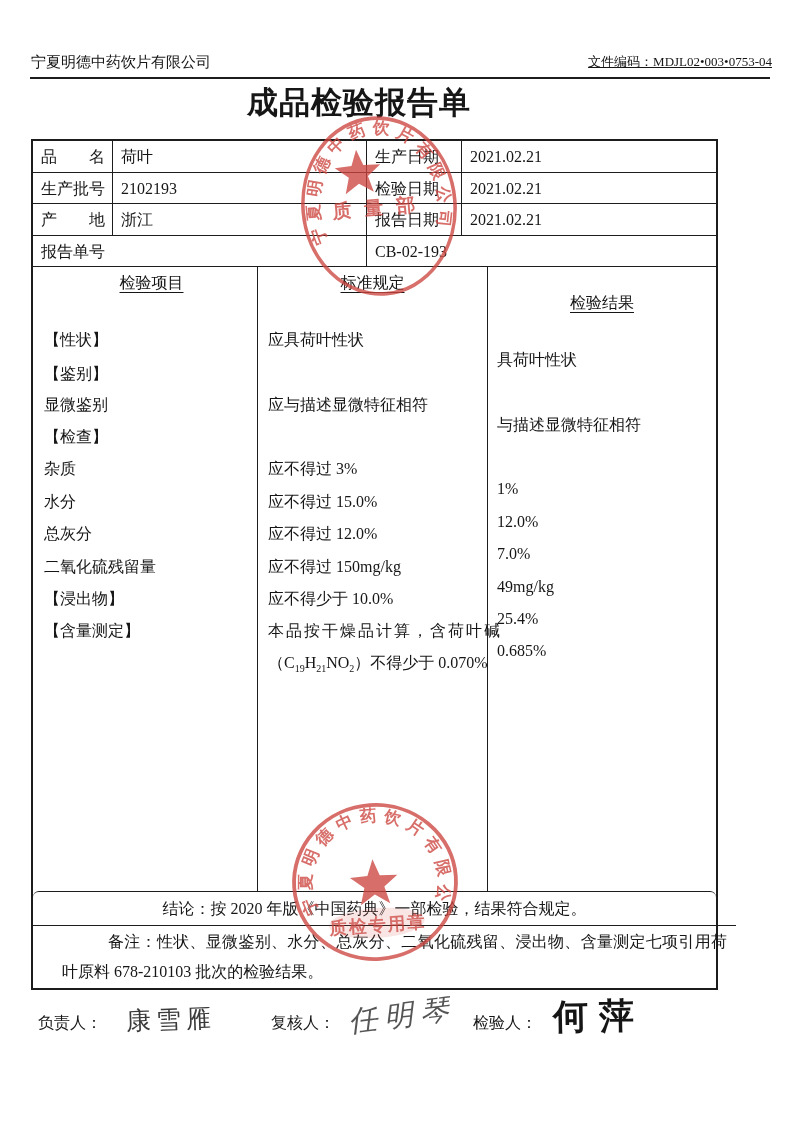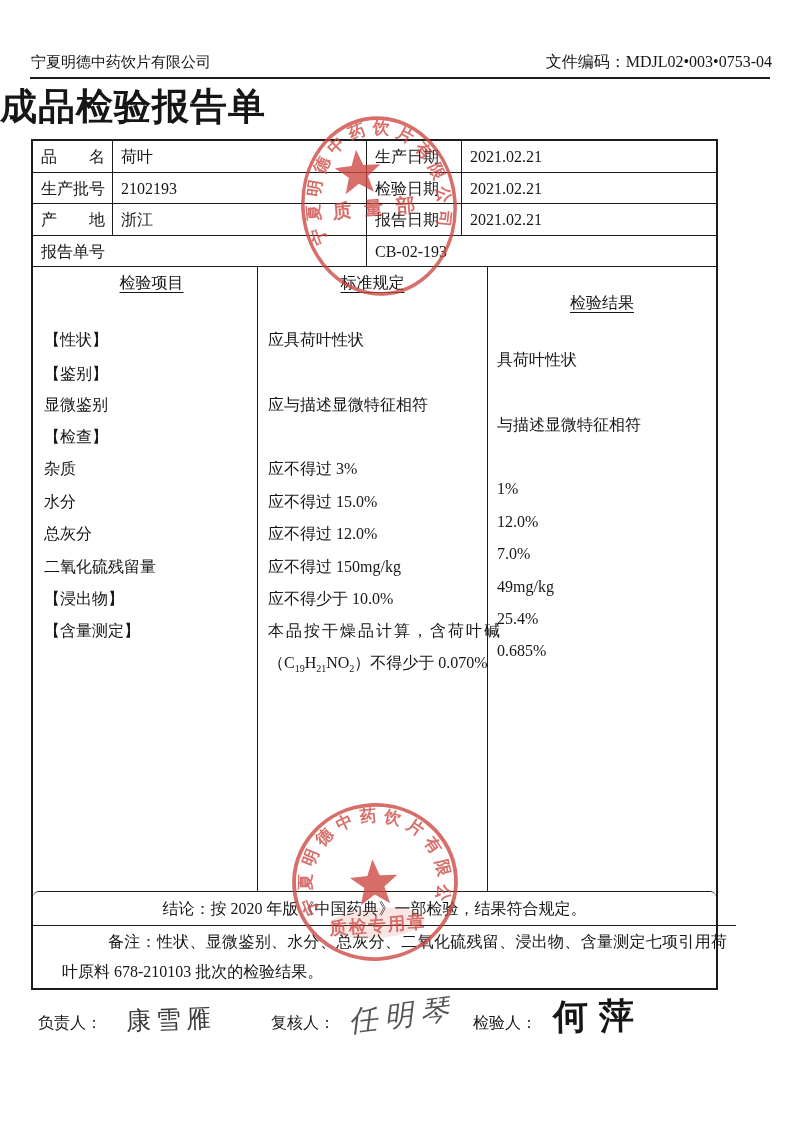--- a/index.html
+++ b/index.html
@@ -1,23 +1,23 @@
 <!DOCTYPE html>
 <html><head>
 <meta charset="utf-8">
 <style>
   html,body{margin:0;padding:0;background:#ffffff;}
   body{width:800px;height:1131px;position:relative;overflow:hidden;
        font-family:"Liberation Serif","DejaVu Serif",serif;color:#161616;}
   .abs{position:absolute;}
   
   #company{left:31px;top:52px;font-size:15px;line-height:20px;}
-  #doccode{right:28px;top:52px;font-size:16px;line-height:20px;}
+  #doccode{right:28px;top:52px;font-size:13px;line-height:20px;text-decoration:underline;}
   #headrule{left:30px;top:77px;width:740px;height:0;border-top:2px solid #1c1c1c;}
-  #title{left:0;top:82px;width:718px;font-size:37px;font-weight:bold;letter-spacing:1px;font-family:Liberation Mono, monospace;}
+  #title{left:0;top:82px;width:718px;text-align:center;font-size:31px;font-weight:bold;letter-spacing:1px;font-family:Liberation Mono, monospace;}
   
   #doc-table{left:31px;top:139px;width:683px;height:847px;border:2px solid #1c1c1c;}
   
   #info-grid{position:absolute;top:0;left:0;width:100%;display:grid;
              grid-template-columns:80px 254px 95px 1fr;grid-auto-rows:31.5px;}
   #info-grid .c{border-bottom:1px solid #1c1c1c;border-right:1px solid #1c1c1c;
                 line-height:31.5px;font-size:16px;padding-left:8px;white-space:nowrap;overflow:hidden;}
   #info-grid .last{border-right:none;}
   #info-grid .sp2{grid-column:span 2;}
   

